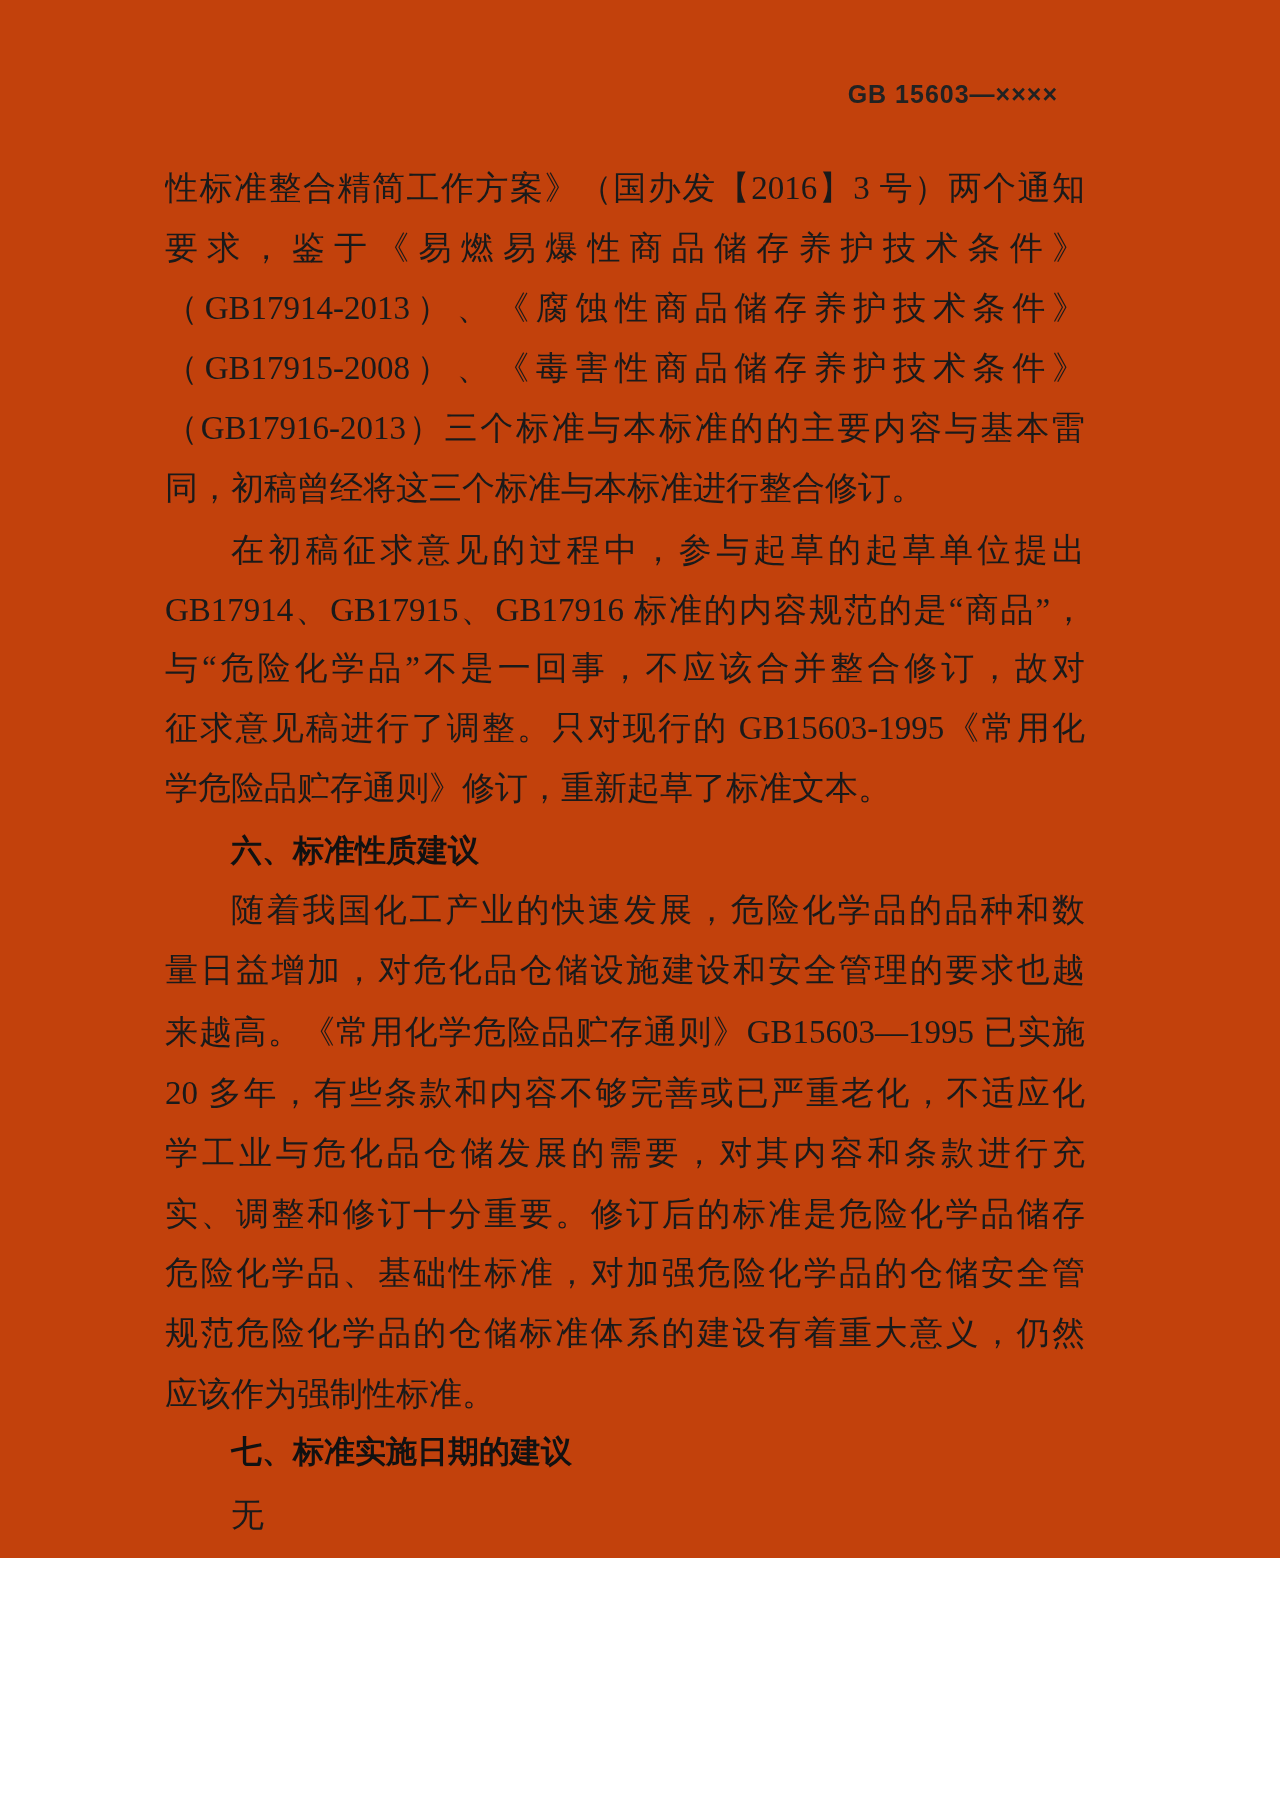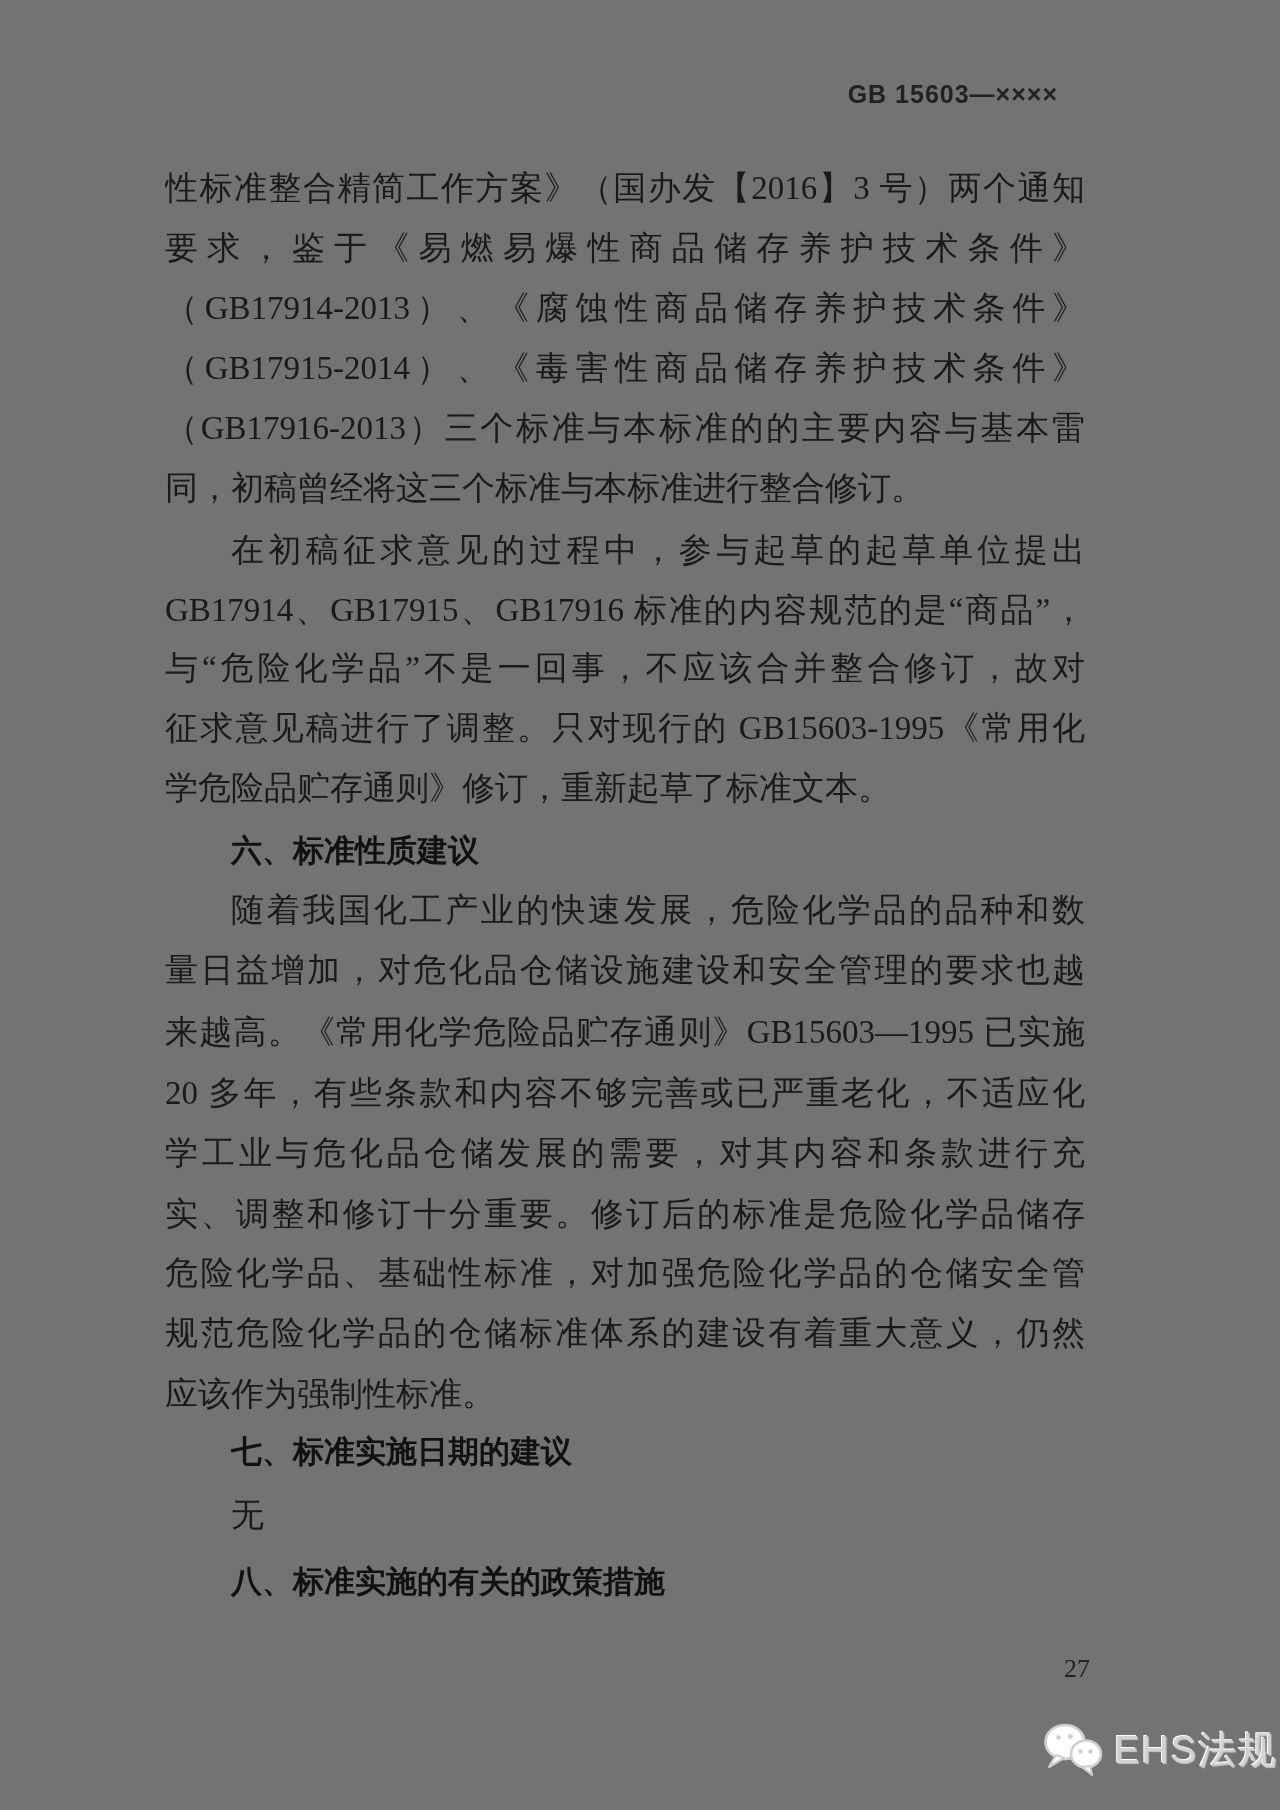--- a/index.html
+++ b/index.html
@@ -1,20 +1,20 @@
 <!DOCTYPE html>
 <html lang="zh"><head>
 <meta charset="utf-8">
 <style>
   html,body{margin:0;padding:0;background:#ffffff;}
   #page{
     position:relative;
     width:1280px;
-    height:1810px;
-    background:#737373;
+    height:1558px;
+    background:#c2410c;
     overflow:hidden;
     font-family:"Liberation Serif", serif;
     color:#1a1a1a;
   }
   .doc-code{
     position:absolute;
     top:80px;
     right:222px;
     font-family:"Liberation Sans", sans-serif;
     font-weight:700;
@@ -89,21 +89,21 @@
 </head>
 <body>
 
 <div id="page">
 
   <div class="doc-code">GB 15603—××××</div>
 
   <div class="l just" style="top:165px">性标准整合精简工作方案》（国办发【2016】3 号）两个通知</div>
   <div class="l just" style="top:225px">要求，鉴于《易燃易爆性商品储存养护技术条件》</div>
   <div class="l just" style="top:285px">（GB17914-2013）、《腐蚀性商品储存养护技术条件》</div>
-  <div class="l just" style="top:345px">（GB17915-2014）、《毒害性商品储存养护技术条件》</div>
+  <div class="l just" style="top:345px">（GB17915-2008）、《毒害性商品储存养护技术条件》</div>
   <div class="l just" style="top:405px">（GB17916-2013）三个标准与本标准的的主要内容与基本雷</div>
   <div class="l" style="top:465px">同，初稿曾经将这三个标准与本标准进行整合修订。</div>
 
   <div class="l just ind" style="top:527px">在初稿征求意见的过程中，参与起草的起草单位提出</div>
   <div class="l just" style="top:587px">GB17914、GB17915、GB17916 标准的内容规范的是“商品”，</div>
   <div class="l just" style="top:645px">与“危险化学品”不是一回事，不应该合并整合修订，故对</div>
   <div class="l just" style="top:705px">征求意见稿进行了调整。只对现行的 GB15603-1995《常用化</div>
   <div class="l" style="top:765px">学危险品贮存通则》修订，重新起草了标准文本。</div>
 
   <div class="heading" style="top:828px">六、标准性质建议</div>

